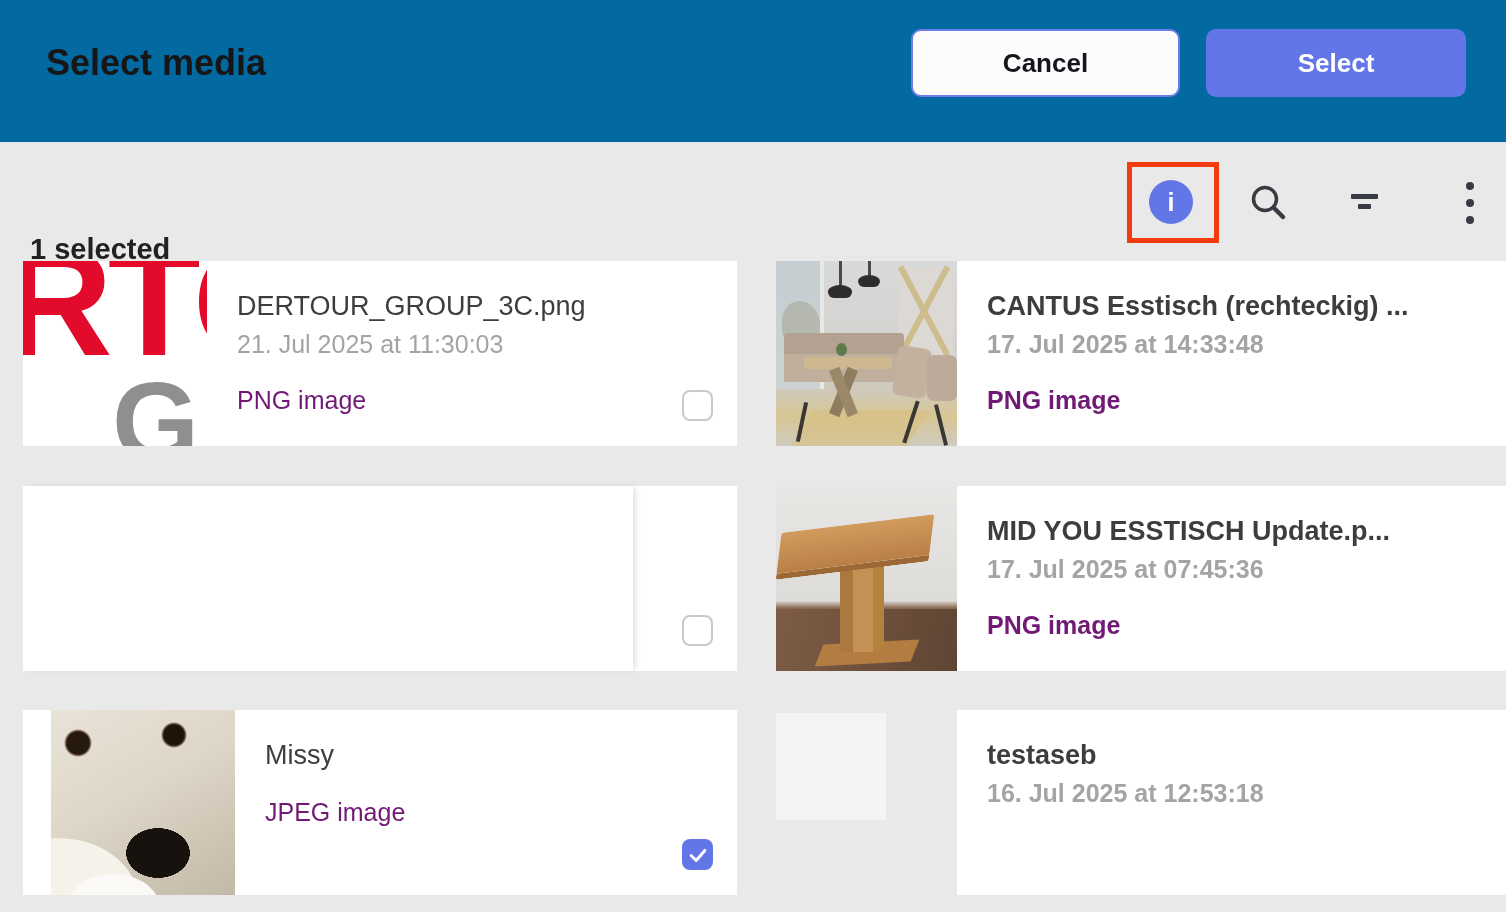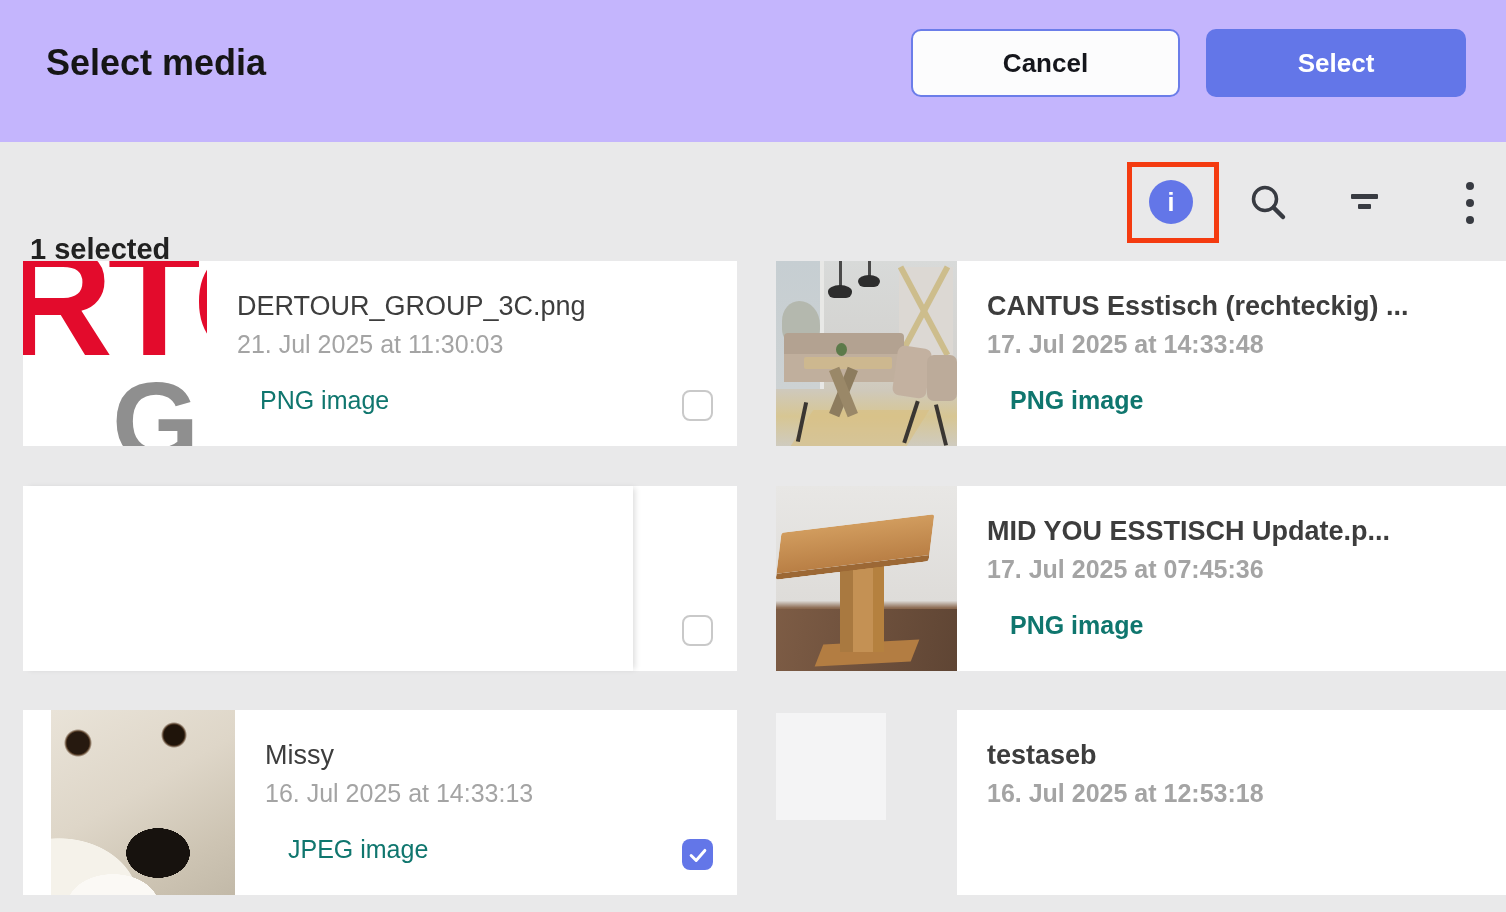--- a/index.html
+++ b/index.html
@@ -5,21 +5,21 @@
   * { margin:0; padding:0; box-sizing:border-box; }
   html,body { width:1506px; height:912px; }
   body {
     position:relative;
     background:#e9e9ea;
     font-family:"Liberation Sans","DejaVu Sans",sans-serif;
     overflow:hidden;
   }
 
   
-  .app-header { position:absolute; left:0; top:0; width:1506px; height:142px; background:#c4b5fd; }
+  .app-header { position:absolute; left:0; top:0; width:1506px; height:142px; background:#0369a1; }
   .page-title { position:absolute; left:46px; top:42px; font-size:36px; font-weight:600; color:#161616; }
   .btn { position:absolute; top:29px; height:68px; border-radius:10px; font-size:26px; font-weight:700;
          font-family:inherit; cursor:pointer; }
   .btn-cancel { left:911px; width:269px; background:#fcfcfd; border:2px solid #6b7de9; color:#15161c; }
   .btn-select { left:1206px; width:260px; background:#6376e8; border:none; color:#ffffff; }
 
   
   .selection-status { position:absolute; left:30px; top:185px; font-size:29px; font-weight:600; color:#212121;margin-top:48px; }
   .annotation-box { position:absolute; left:1127px; top:162px; width:92px; height:81px; border:5px solid #f43b10; }
   .info-button { position:absolute; left:1149px; top:180px; width:44px; height:44px; border-radius:50%;
@@ -42,21 +42,21 @@
   .pos-r2l { left:23px;  top:486px; }
   .pos-r2r { left:776px; top:486px; }
   .pos-r3l { left:23px;  top:710px;padding-left:28px; }
   .pos-r3r { left:776px; top:710px; }
 
   .thumb { width:184px; height:185px; flex:none; position:relative; overflow:hidden; }
   .card.right .thumb { width:181px; }
   .panel { position:relative; flex:1; padding:30px 0 0 30px; overflow:hidden; }
   .item-title { font-size:27px; color:#3d3d3d; white-space:nowrap; overflow:hidden; }
   .item-date  { margin-top:8px;  font-size:25px; color:#a4a4a4; white-space:nowrap; }
-  .item-type  { margin-top:27px; font-size:25px; color:#0f766e;margin-left:23px; }
+  .item-type  { margin-top:27px; font-size:25px; color:#701a75; }
 
   .checkbox { position:absolute; right:24px; top:129px; width:31px; height:31px;
               border:2px solid #c9c9c9; border-radius:8px; background:#fff; cursor:pointer; }
   .checkbox.checked { border:none; background:#6376e8; display:flex; align-items:center; justify-content:center; }
 
   
   .t-dertour { background:#fff; }
   .d-rto { position:absolute; left:-20px; top:-42px; font-size:152px; line-height:1.1;
            font-weight:700; letter-spacing:-5px; color:#e30b2c; white-space:nowrap; }
   .d-g   { position:absolute; right:8px; bottom:-32px; font-size:112px; line-height:1;
@@ -217,21 +217,20 @@
     <div class="item-date">17. Jul 2025 at 07:45:36</div>
     <div class="item-type">PNG image</div>
     <div class="checkbox"></div>
   </div>
 </div>
 
 <div class="card pos-r3l">
   <div class="thumb t-missy"></div>
   <div class="panel">
     <div class="item-title">Missy</div>
-    <div class="item-date">16. Jul 2025 at 14:33:13</div>
     <div class="item-type">JPEG image</div>
     <div class="checkbox checked">
       <svg width="22" height="22" viewBox="0 0 24 24">
         <path d="M4.5 12.5 L10 18 L19.5 7" fill="none" stroke="#ffffff" stroke-width="3.2" stroke-linecap="round" stroke-linejoin="round"></path>
       </svg>
     </div>
   </div>
 </div>
 
 <div class="card right pos-r3r" style="background:transparent">

